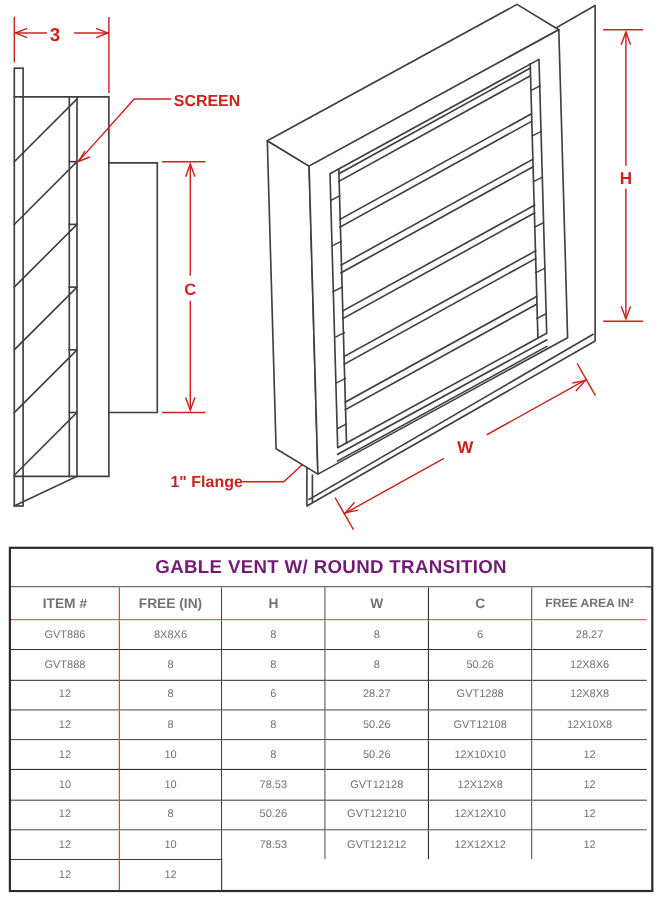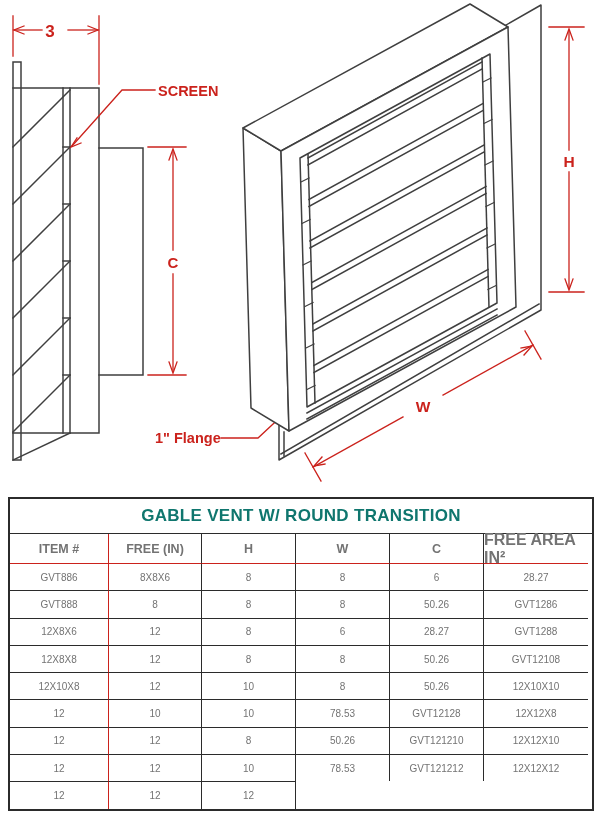--- a/index.html
+++ b/index.html
@@ -3,26 +3,26 @@
 <meta charset="utf-8">
 <style>
   html,body{margin:0;padding:0;background:#ffffff;}
   body{width:600px;height:829px;position:relative;font-family:"Liberation Sans",sans-serif;}
   #drawing{position:absolute;left:0;top:0;}
   svg text{font-family:"Liberation Sans",sans-serif;font-weight:bold;}
   .redtxt{fill:#cb221c;}
   
   #spec-table{position:absolute;left:8px;top:497px;width:582px;border:2px solid #2b2b2b;background:#fff;}
   #table-title{height:34px;line-height:34px;text-align:center;font-size:17px;font-weight:bold;
-    color:#0f766e;border-bottom:1.4px solid #2b2b2b;letter-spacing:.3px;}
+    color:#701a75;border-bottom:1.4px solid #2b2b2b;letter-spacing:.3px;}
   .grid{display:grid;grid-template-columns:99px 93px 94px 94px 94px 104px;}
   .t-cell{display:flex;align-items:center;justify-content:center;color:#737373;
     border-right:1.4px solid #2b2b2b;border-bottom:1.4px solid #2b2b2b;background:#fff;}
   .hdr{height:29px;font-weight:bold;font-size:12.5px;border-bottom:1.8px solid #cb221c;}
-  .hdr.small{font-size:16px;}
+  .hdr.small{font-size:11px;}
   .hdr:first-child{border-right:1.8px solid #cb221c;}
   .hdr:last-child{border-right:none;}
   #tbody .t-cell{height:26.3px;font-size:10px;}
   #tbody .t-cell:nth-child(6n+1){border-right:1.8px solid #cb221c;}
   #tbody .t-cell:nth-child(6n){border-right:none;}
   #tbody .t-cell:nth-last-child(-n+6){border-bottom:none;}
 </style>
 </head>
 <body>
 
@@ -182,21 +182,20 @@
       <div class="t-cell">8X8X6</div>
       <div class="t-cell">8</div>
       <div class="t-cell">8</div>
       <div class="t-cell">6</div>
       <div class="t-cell">28.27</div>
       <div class="t-cell">GVT888</div>
       <div class="t-cell">8</div>
       <div class="t-cell">8</div>
       <div class="t-cell">8</div>
       <div class="t-cell">50.26</div>
-      <div class="t-cell">GVT1286</div>
       <div class="t-cell">12X8X6</div>
       <div class="t-cell">12</div>
       <div class="t-cell">8</div>
       <div class="t-cell">6</div>
       <div class="t-cell">28.27</div>
       <div class="t-cell">GVT1288</div>
       <div class="t-cell">12X8X8</div>
       <div class="t-cell">12</div>
       <div class="t-cell">8</div>
       <div class="t-cell">8</div>

